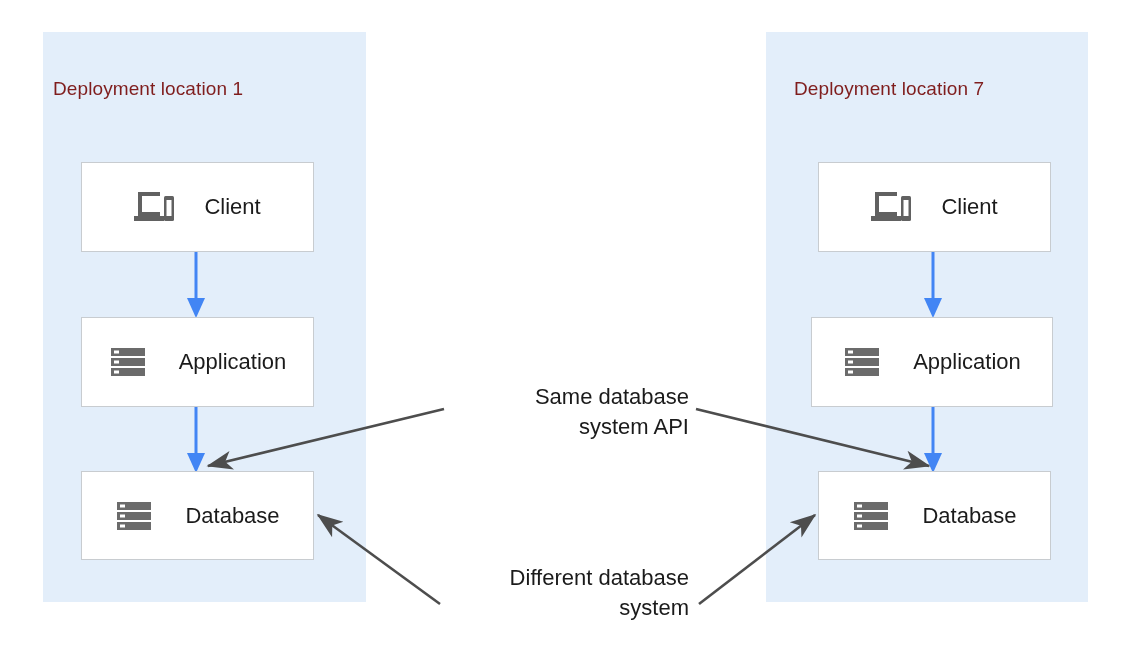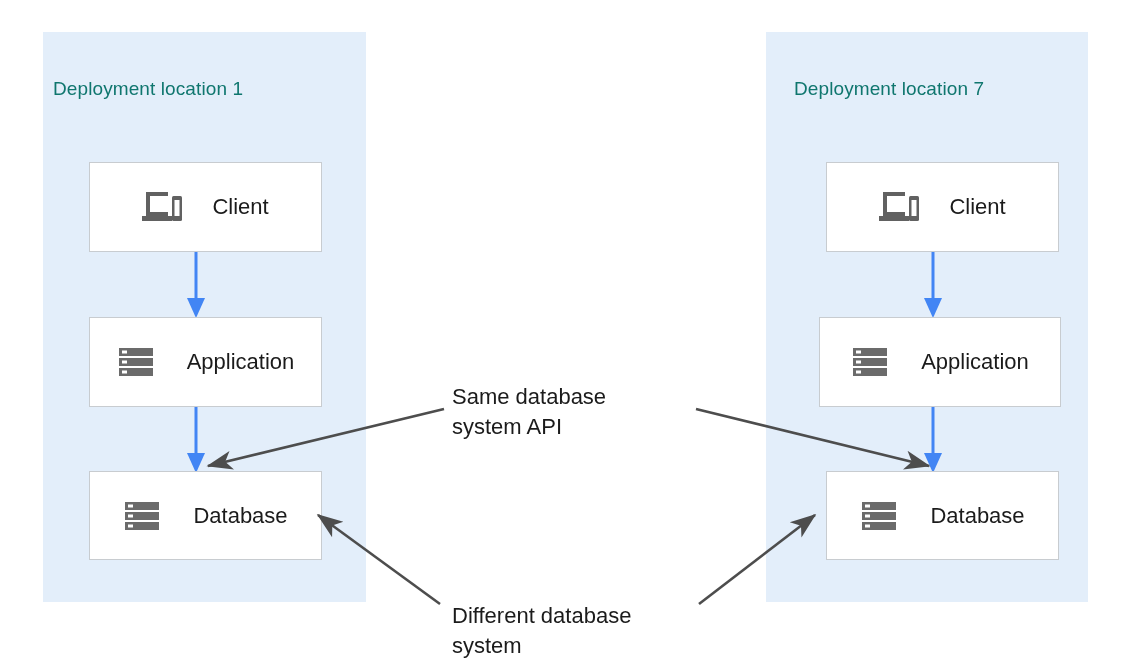--- a/index.html
+++ b/index.html
@@ -26,39 +26,38 @@
     background: #e3eefa;
     box-sizing: border-box;
   }
   #zone-1 { left: 43px;  top: 32px; width: 323px; height: 570px; }
   #zone-2 { left: 766px; top: 32px; width: 322px; height: 570px; }
 
   .zone-title {
     position: absolute;
     top: 46px;
     font-size: 19px;
-    color: #0f766e;
+    color: #7f1d1d;
     letter-spacing: 0.1px;
     white-space: nowrap;
   }
   #zone-1 .zone-title { left: 10px; }
   #zone-2 .zone-title { left: 28px; }
 
   
   .node {
     position: absolute;
     background: #ffffff;
     border: 1px solid #c8ccd0;
     box-sizing: border-box;
     display: flex;
     align-items: center;
     justify-content: center;
     gap: 30px;
     z-index: 3;
-    margin-left: 8px;
   }
   .node-label {
     font-size: 22px;
     color: #1b1b1b;
     white-space: nowrap;
   }
   .node-icon {
     flex: 0 0 auto;
     width: 40px;
     height: 36px;
@@ -73,29 +72,29 @@
   #node-client-2 { left: 818px; top: 162px; width: 233px; height: 90px; }
   #node-app-2    { left: 811px; top: 317px; width: 242px; height: 90px; }
   #node-db-2     { left: 818px; top: 471px; width: 233px; height: 89px; }
 
   
   .blue-arrow { position: absolute; z-index: 2; }
 
   
   .callout {
     position: absolute;
-    text-align: left;
+    text-align: right;
     font-size: 22px;
     line-height: 30px;
     color: #1b1b1b;
     white-space: pre-line;
     z-index: 4;
   }
   #callout-api  { left: 452px; top: 382px; width: 237px; }
-  #callout-diff { left: 452px; top: 563px; width: 237px; margin-top: 38px; }
+  #callout-diff { left: 452px; top: 563px; width: 237px; }
 
   
   #leaders {
     position: absolute;
     left: 0; top: 0;
     width: 1132px;
     height: 662px;
     z-index: 5;
     pointer-events: none;
   }

